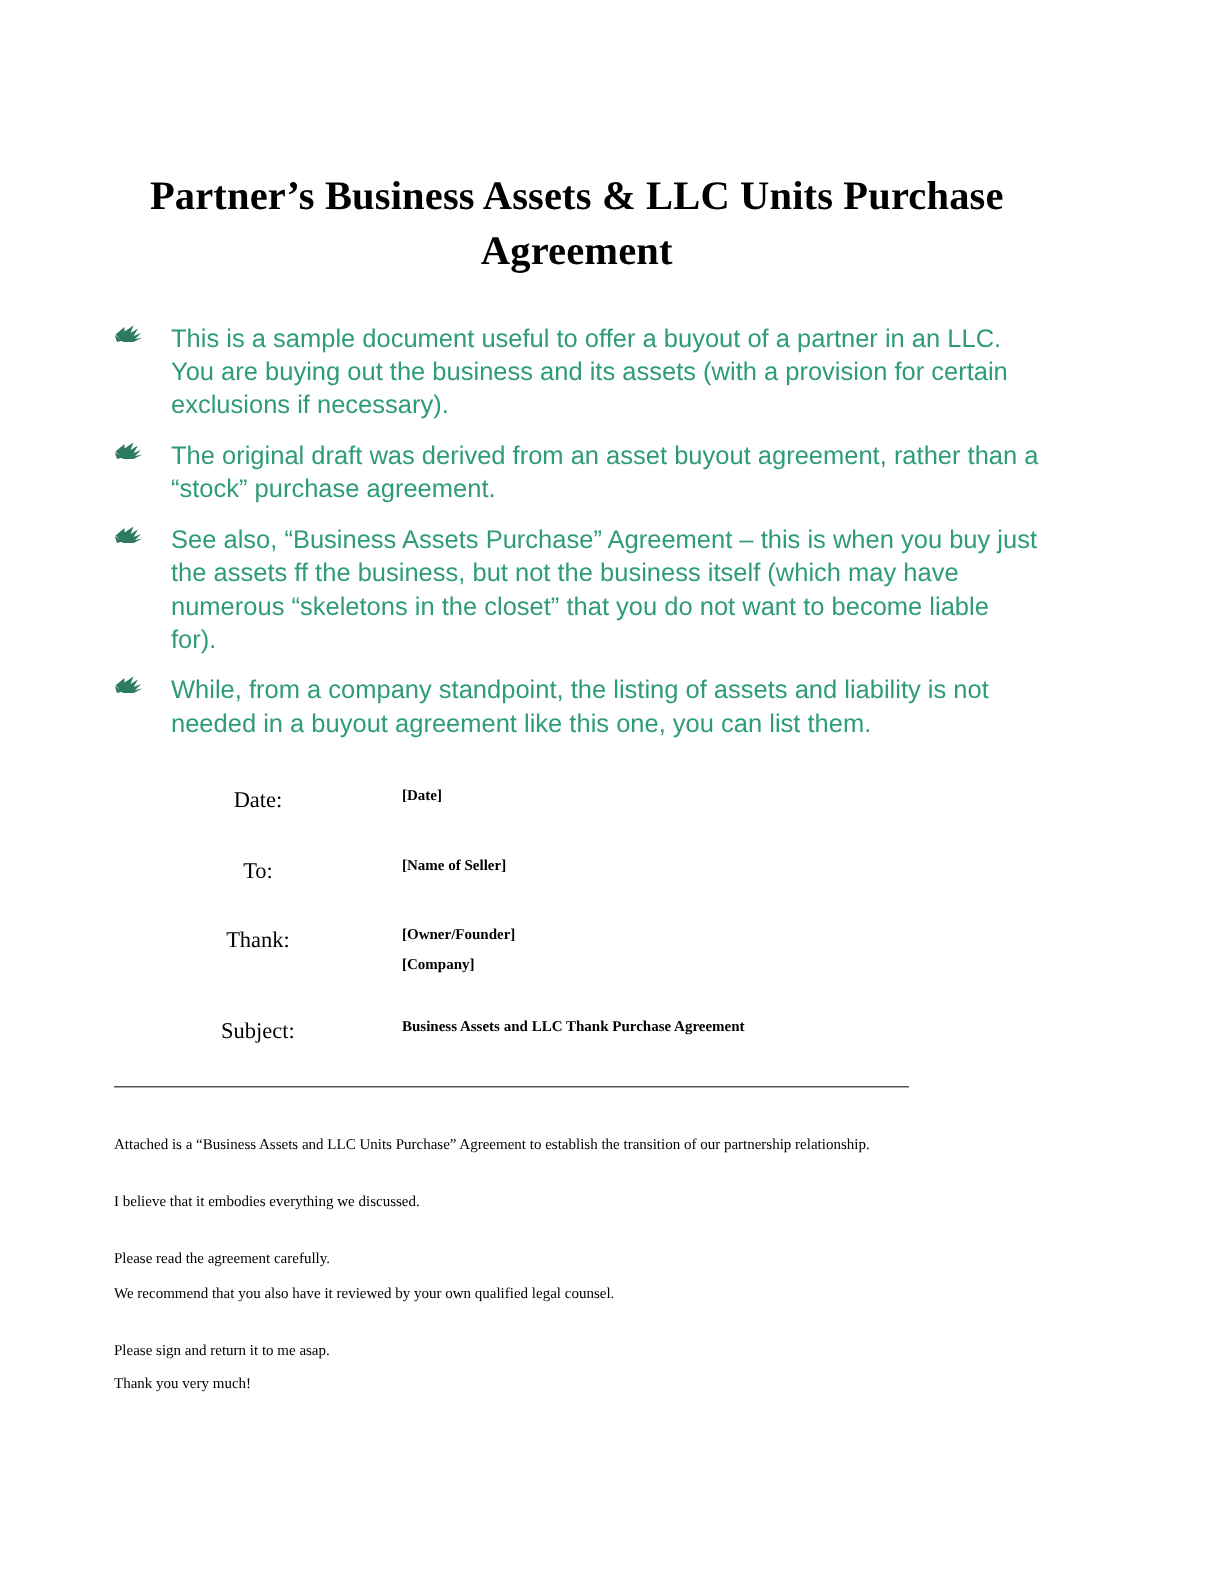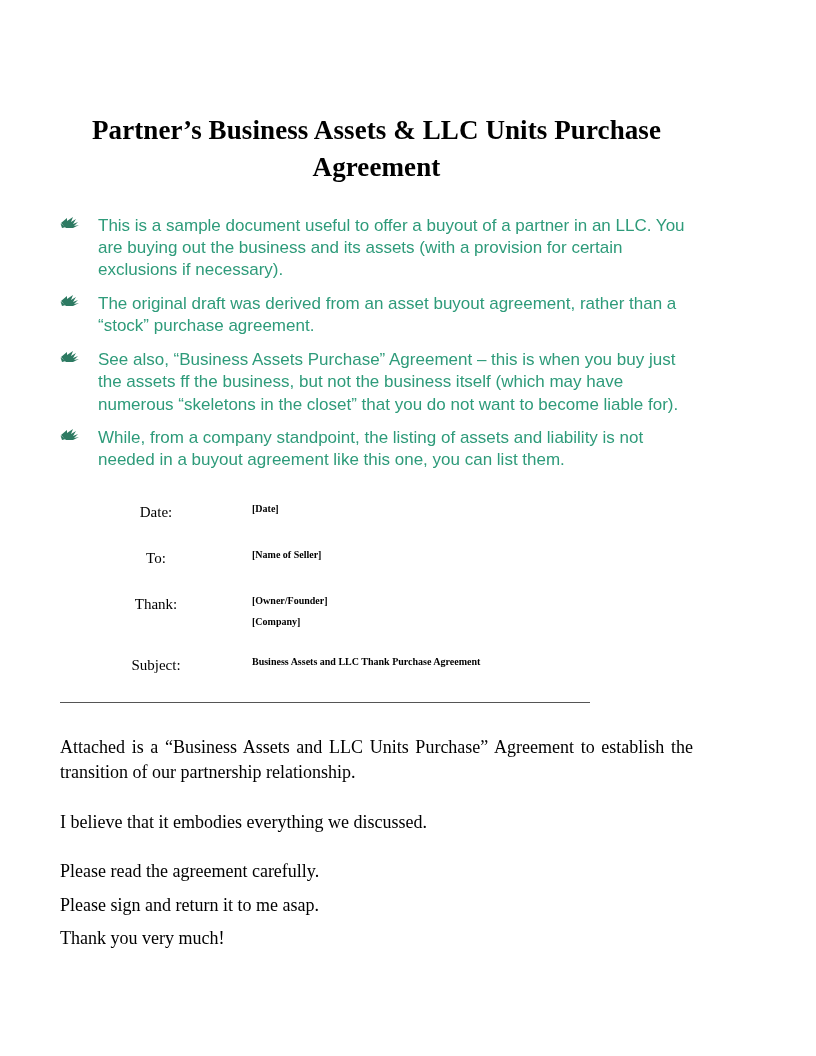--- a/index.html
+++ b/index.html
@@ -13,21 +13,21 @@
     font-family: "Liberation Serif", serif;
     color: #000000;
     position: relative;
     overflow: hidden;
   }
   .page {
     position: relative;
     width: 789px;
     height: 1056px;
     box-sizing: border-box;
-    padding: 96px 96px 96px 60px;
+    padding: 96px 96px 96px 76px;
   }
   .doc-title {
     font-family: "Liberation Serif", serif;
     font-weight: bold;
     font-size: 27px;
     line-height: 1.38;
     text-align: center;
     margin: 16px 0 0 0;
     letter-spacing: 0.1px;
   }
@@ -89,21 +89,21 @@
     border: none;
     border-top: 1px solid #555555;
     margin: 22px 0 0 0;
     width: 530px;
   }
   .body-block {
     margin-top: 32px;
   }
   .para {
     font-family: "Liberation Serif", serif;
-    font-size: 18px;
+    font-size: 10px;
     line-height: 1.42;
     text-align: justify;
     margin: 0 0 24px 0;
   }
   .para.tight {
     margin-bottom: 8px;
   }
   .para.last-group {
     margin-bottom: 24px;
   }
@@ -185,17 +185,18 @@
     </div>
 
   </div>
 
   <hr class="divider">
 
   <div class="body-block">
     <p class="para">Attached is a “Business Assets and LLC Units Purchase” Agreement to establish the transition of our partnership relationship.</p>
     <p class="para">I believe that it embodies everything we discussed.</p>
     <p class="para tight">Please read the agreement carefully.</p>
+    <p class="para last-group">We recommend that you also have it reviewed by your own qualified legal counsel.</p>
     <p class="para tight">Please sign and return it to me asap.</p>
     <p class="para">Thank you very much!</p>
   </div>
 
 </div>
 
 </body></html>

